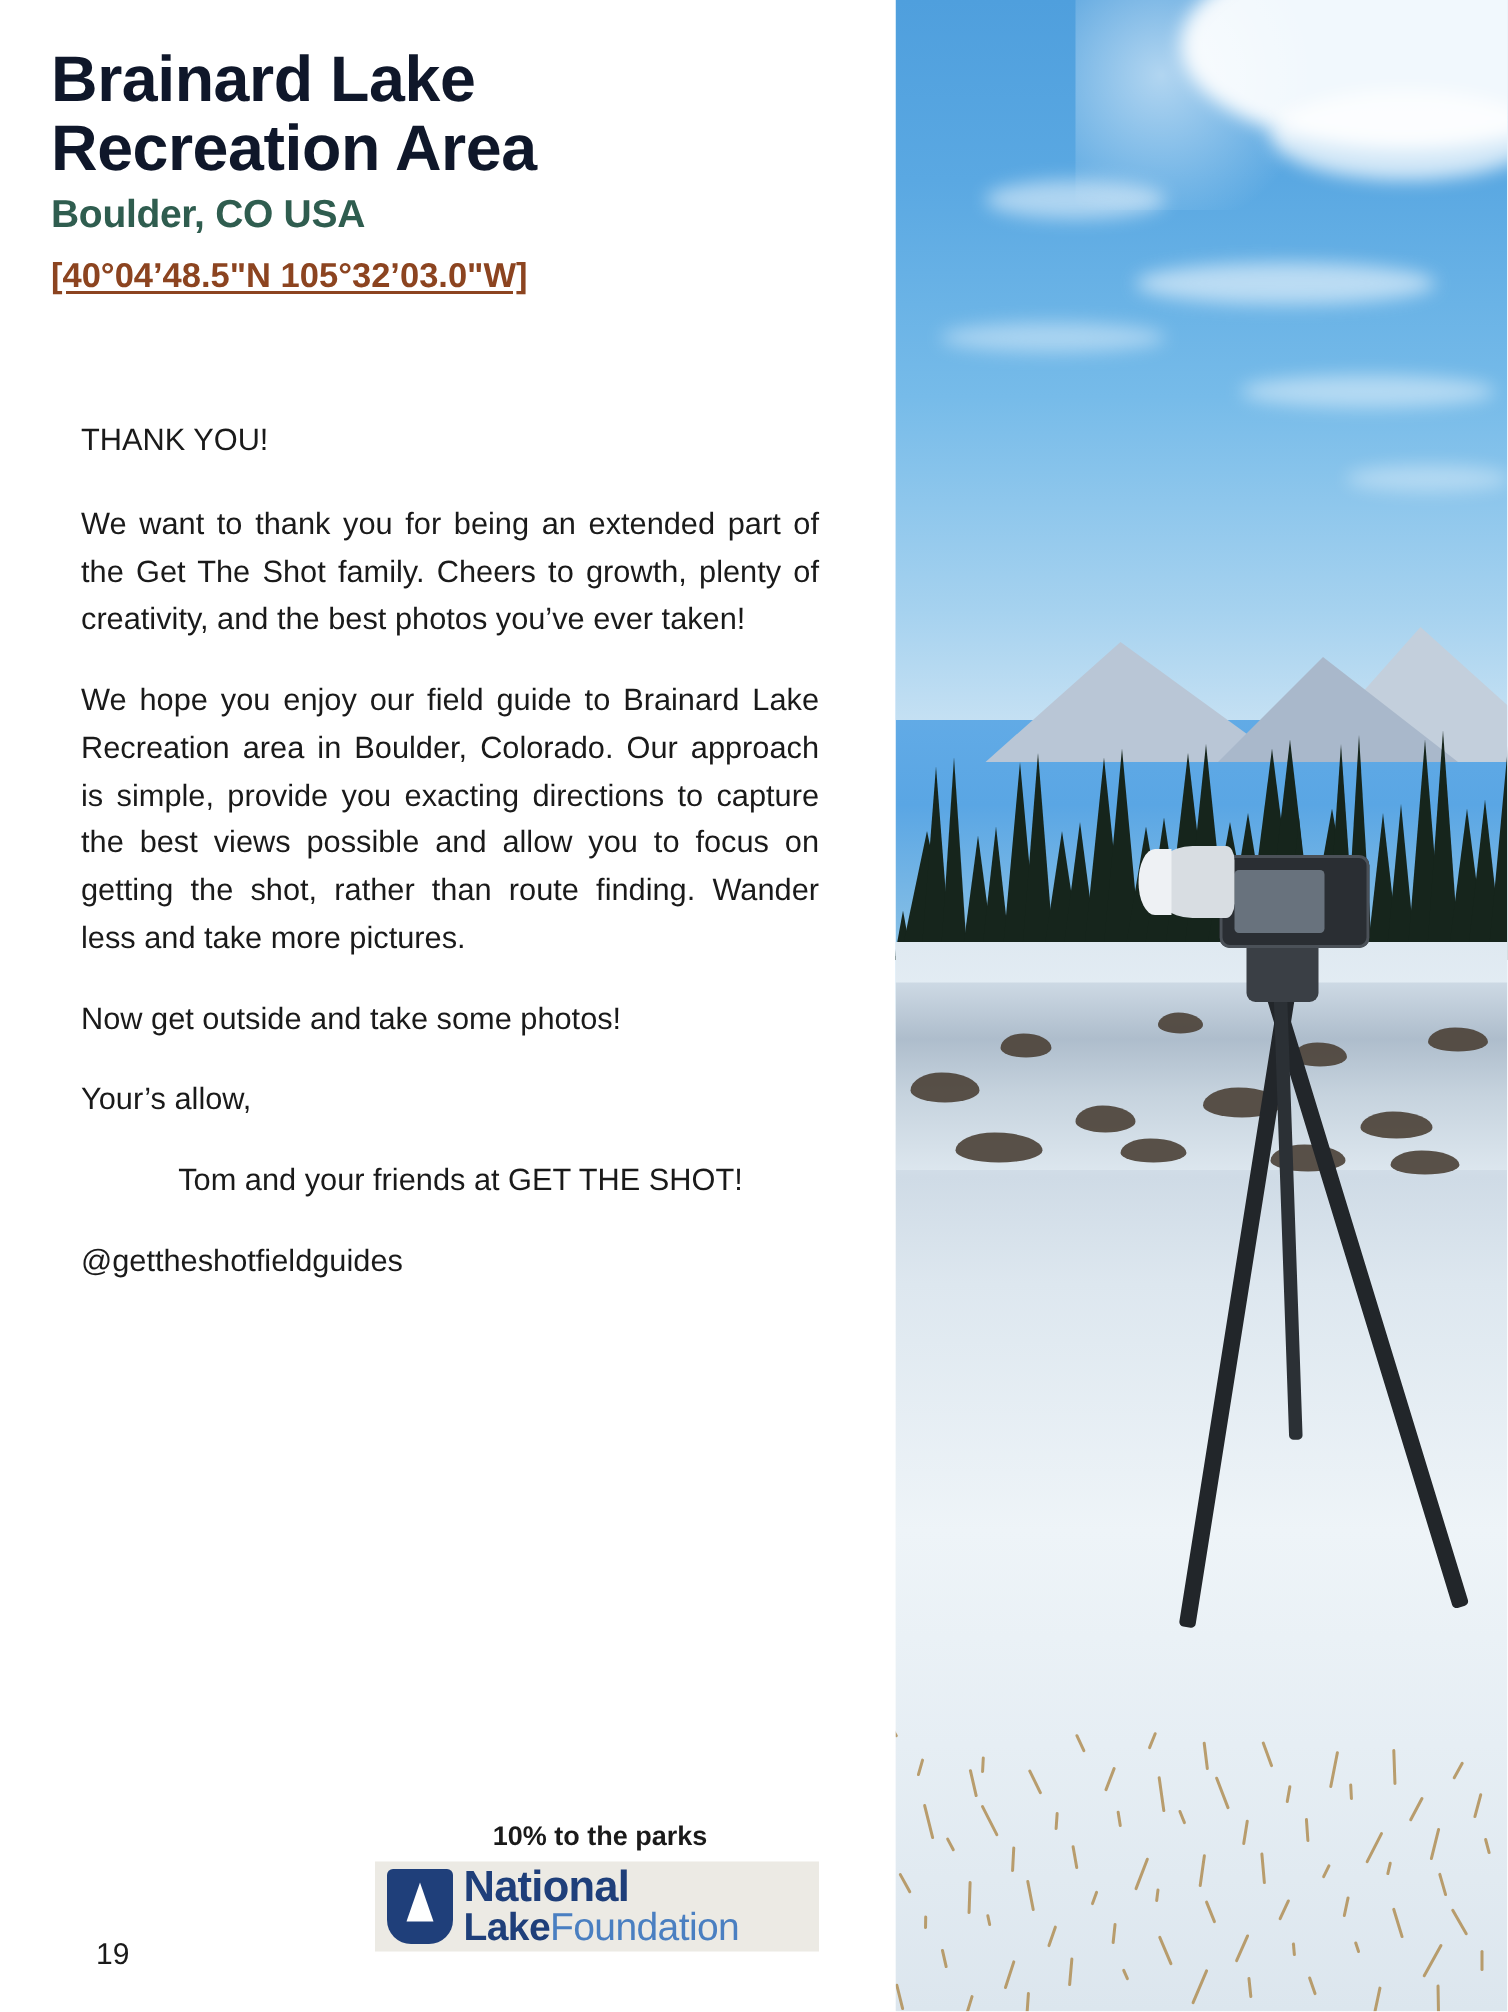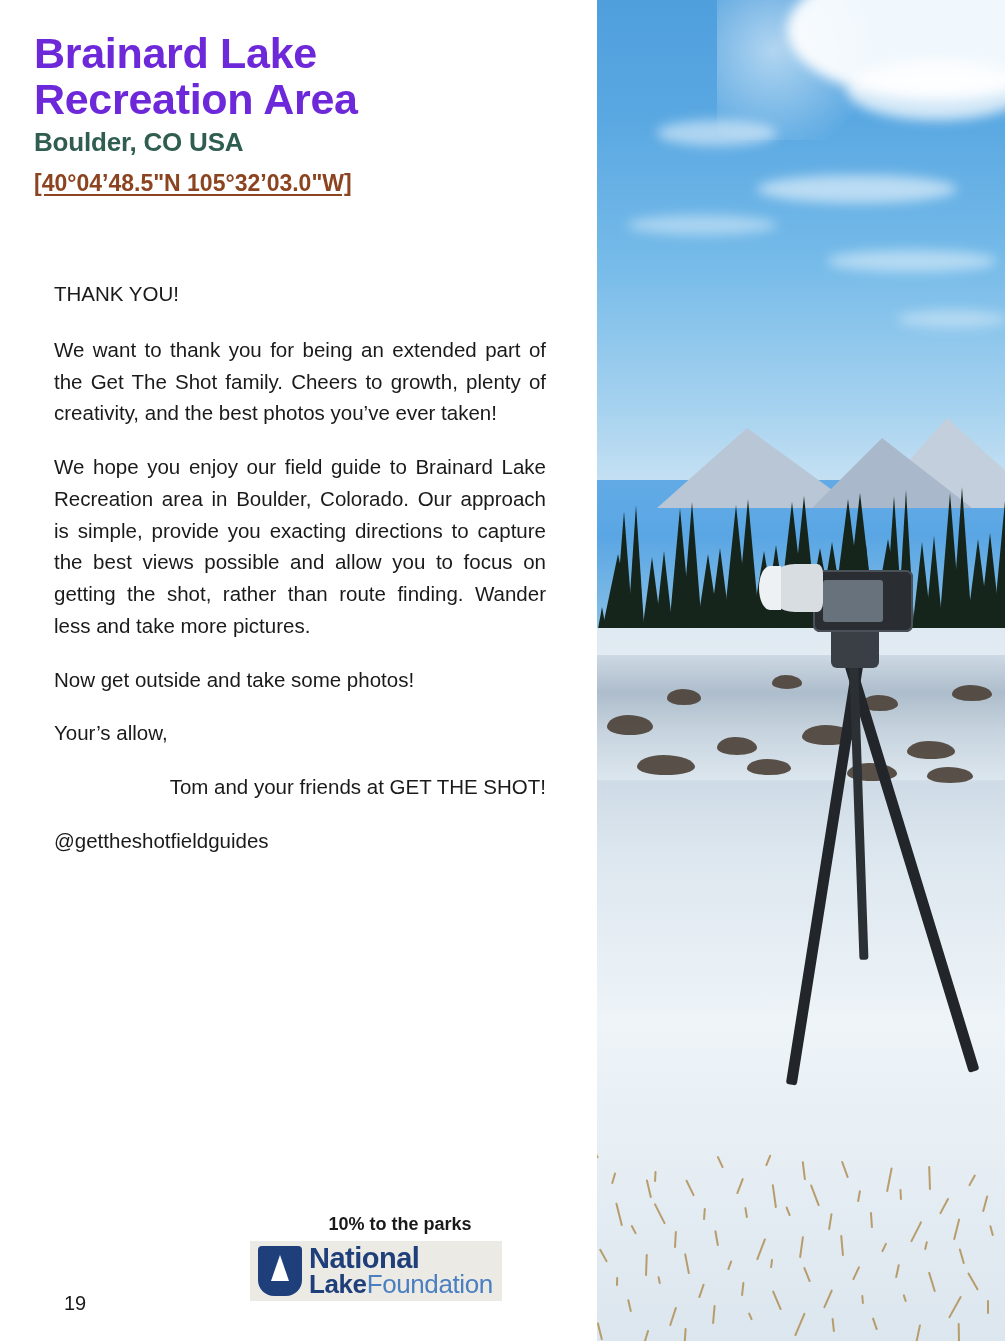--- a/index.html
+++ b/index.html
@@ -37,21 +37,21 @@
   
   .title-block {
     position: absolute;
     left: 34px;
     top: 30px;
     width: 540px;
   }
   .doc-title {
     font-size: 43px;
     font-weight: bold;
-    color: #6d28d9;
+    color: #0f172a;
     line-height: 1.08;
     letter-spacing: -0.3px;
     margin: 0;
   }
   .doc-subtitle {
     font-size: 26px;
     font-weight: bold;
     color: #2f5d4f;
     margin: 4px 0 0 0;
     letter-spacing: -0.2px;
@@ -79,21 +79,21 @@
   .body-text p {
     margin: 0 0 22px 0;
     text-align: justify;
     text-justify: inter-word;
   }
   .body-text p.nojust {
     text-align: left;
   }
   .body-text p.indent {
     text-indent: 14px;
-    text-align: right;
+    text-align: center;
   }
   .body-text p.gap-before {
     margin-top: 34px;
   }
   .body-text p.tight {
     margin-bottom: 24px;
   }
 
   
   .npf-block {
@@ -103,21 +103,21 @@
     width: 300px;
     text-align: center;
   }
   .npf-caption {
     font-size: 18px;
     font-weight: bold;
     color: #1a1a1a;
     margin-bottom: 6px;
   }
   .npf-logo {
-    width: 252px;
+    width: 296px;
     height: 60px;
     background: #eceae4;
     display: flex;
     align-items: center;
     padding-left: 8px;
     box-sizing: border-box;
   }
   .npf-shield {
     width: 44px;
     height: 50px;

